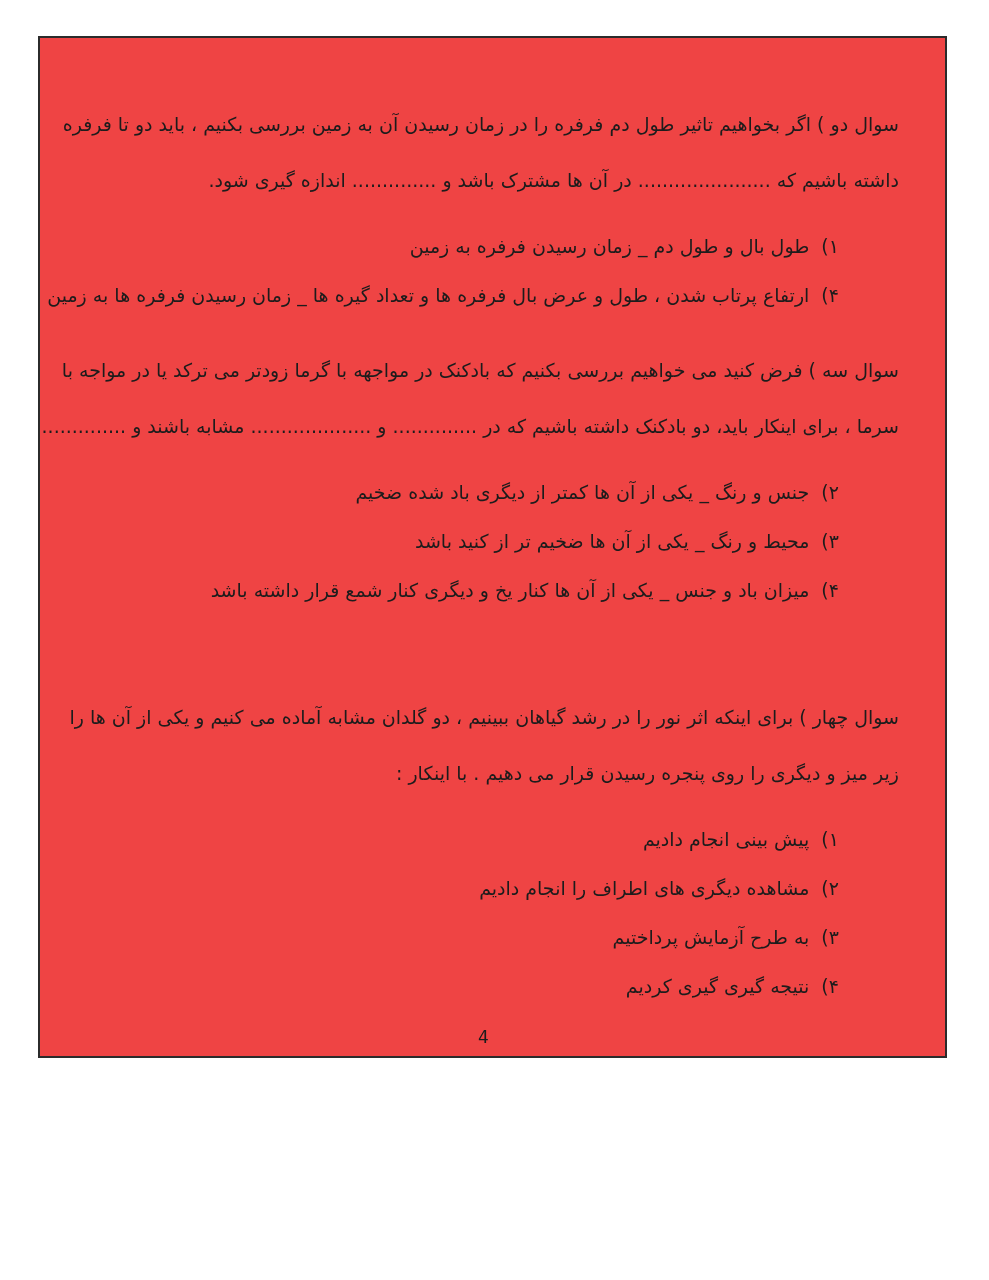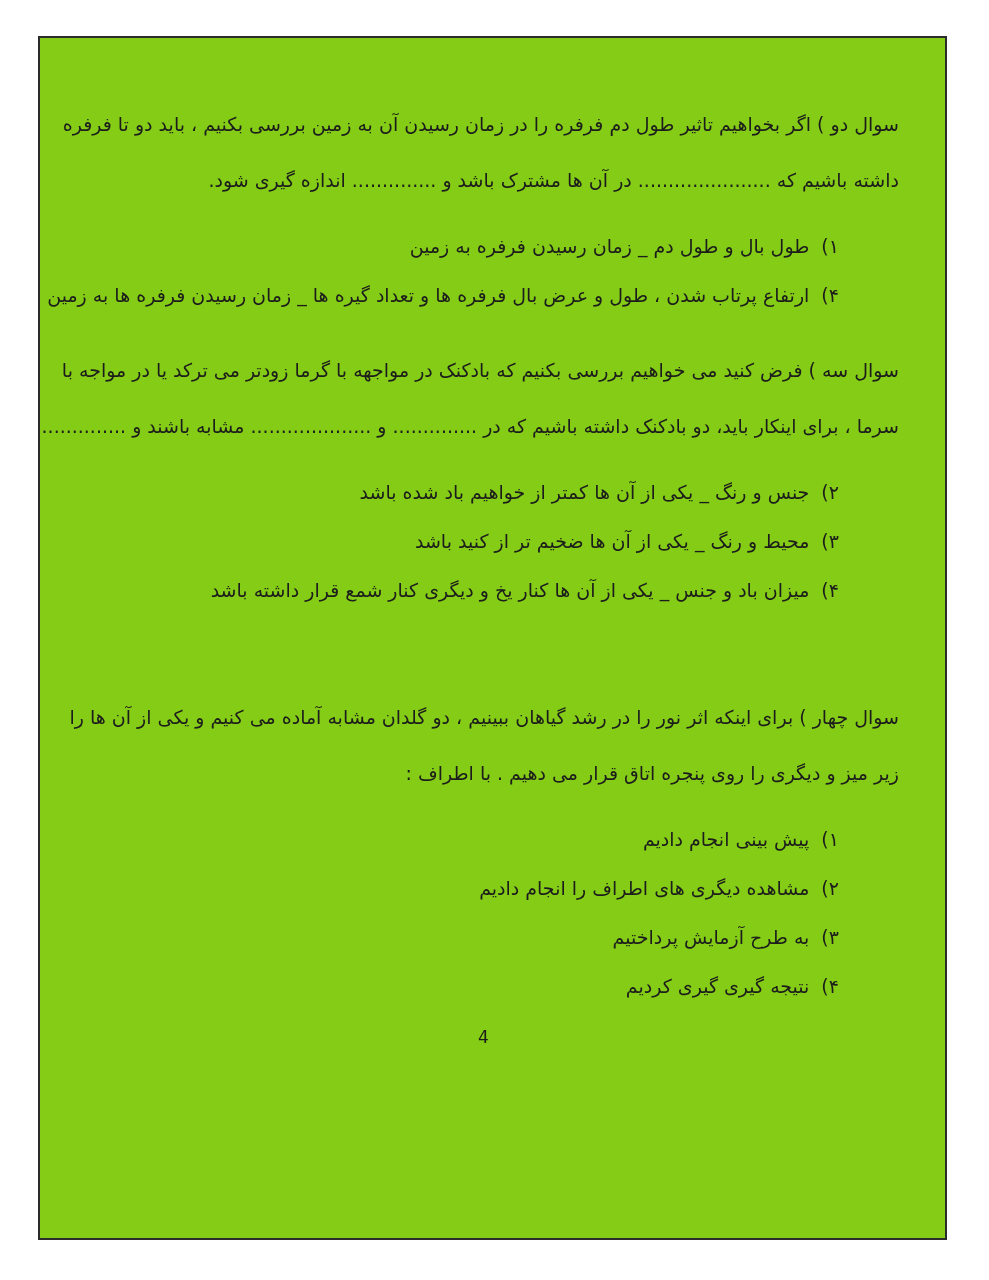--- a/index.html
+++ b/index.html
@@ -12,24 +12,24 @@
     height: 1280px;
     position: relative;
     font-family: "DejaVu Sans", sans-serif;
     color: #1c1c1c;
   }
   .sheet-frame {
     position: absolute;
     left: 38px;
     top: 36px;
     width: 909px;
-    height: 1204px;
+    height: 1022px;
     box-sizing: border-box;
     border: 2px solid #2b2b2b;
-    background: #84cc16;
+    background: #ef4444;
     padding: 58px 46px 0 28px;
     direction: rtl;
     overflow: hidden;
   }
   .qline {
     margin: 0;
     font-size: 19px;
     line-height: 56px;
     text-align: right;
     white-space: nowrap;
@@ -76,34 +76,34 @@
         <span class="opt-label">۴)</span><span class="opt-text">ارتفاع پرتاب شدن ، طول و عرض بال فرفره ها و تعداد گیره ها _ زمان رسیدن فرفره ها به زمین</span>
       </div>
     </div>
   </section>
 
   <section class="question">
     <p class="qline">سوال سه ) فرض کنید می خواهیم بررسی بکنیم که بادکنک در مواجهه با گرما زودتر می ترکد یا در مواجه با</p>
     <p class="qline">سرما ، برای اینکار باید، دو بادکنک داشته باشیم که در .............. و .................... مشابه باشند و .................... .</p>
     <div class="options">
       <div class="option">
-        <span class="opt-label">۲)</span><span class="opt-text">جنس و رنگ _ یکی از آن ها کمتر از خواهیم باد شده باشد</span>
+        <span class="opt-label">۲)</span><span class="opt-text">جنس و رنگ _ یکی از آن ها کمتر از دیگری باد شده ضخیم</span>
       </div>
       <div class="option">
         <span class="opt-label">۳)</span><span class="opt-text">محیط و رنگ _ یکی از آن ها ضخیم تر از کنید باشد</span>
       </div>
       <div class="option">
         <span class="opt-label">۴)</span><span class="opt-text">میزان باد و جنس _ یکی از آن ها کنار یخ و دیگری کنار شمع قرار داشته باشد</span>
       </div>
     </div>
   </section>
 
   <section class="question big-gap">
     <p class="qline">سوال چهار ) برای اینکه اثر نور را در رشد گیاهان ببینیم ، دو گلدان مشابه آماده می کنیم و یکی از آن ها را</p>
-    <p class="qline">زیر میز و دیگری را روی پنجره اتاق قرار می دهیم . با اطراف :</p>
+    <p class="qline">زیر میز و دیگری را روی پنجره رسیدن قرار می دهیم . با اینکار :</p>
     <div class="options">
       <div class="option">
         <span class="opt-label">۱)</span><span class="opt-text">پیش بینی انجام دادیم</span>
       </div>
       <div class="option">
         <span class="opt-label">۲)</span><span class="opt-text">مشاهده دیگری های اطراف را انجام دادیم</span>
       </div>
       <div class="option">
         <span class="opt-label">۳)</span><span class="opt-text">به طرح آزمایش پرداختیم</span>
       </div>

